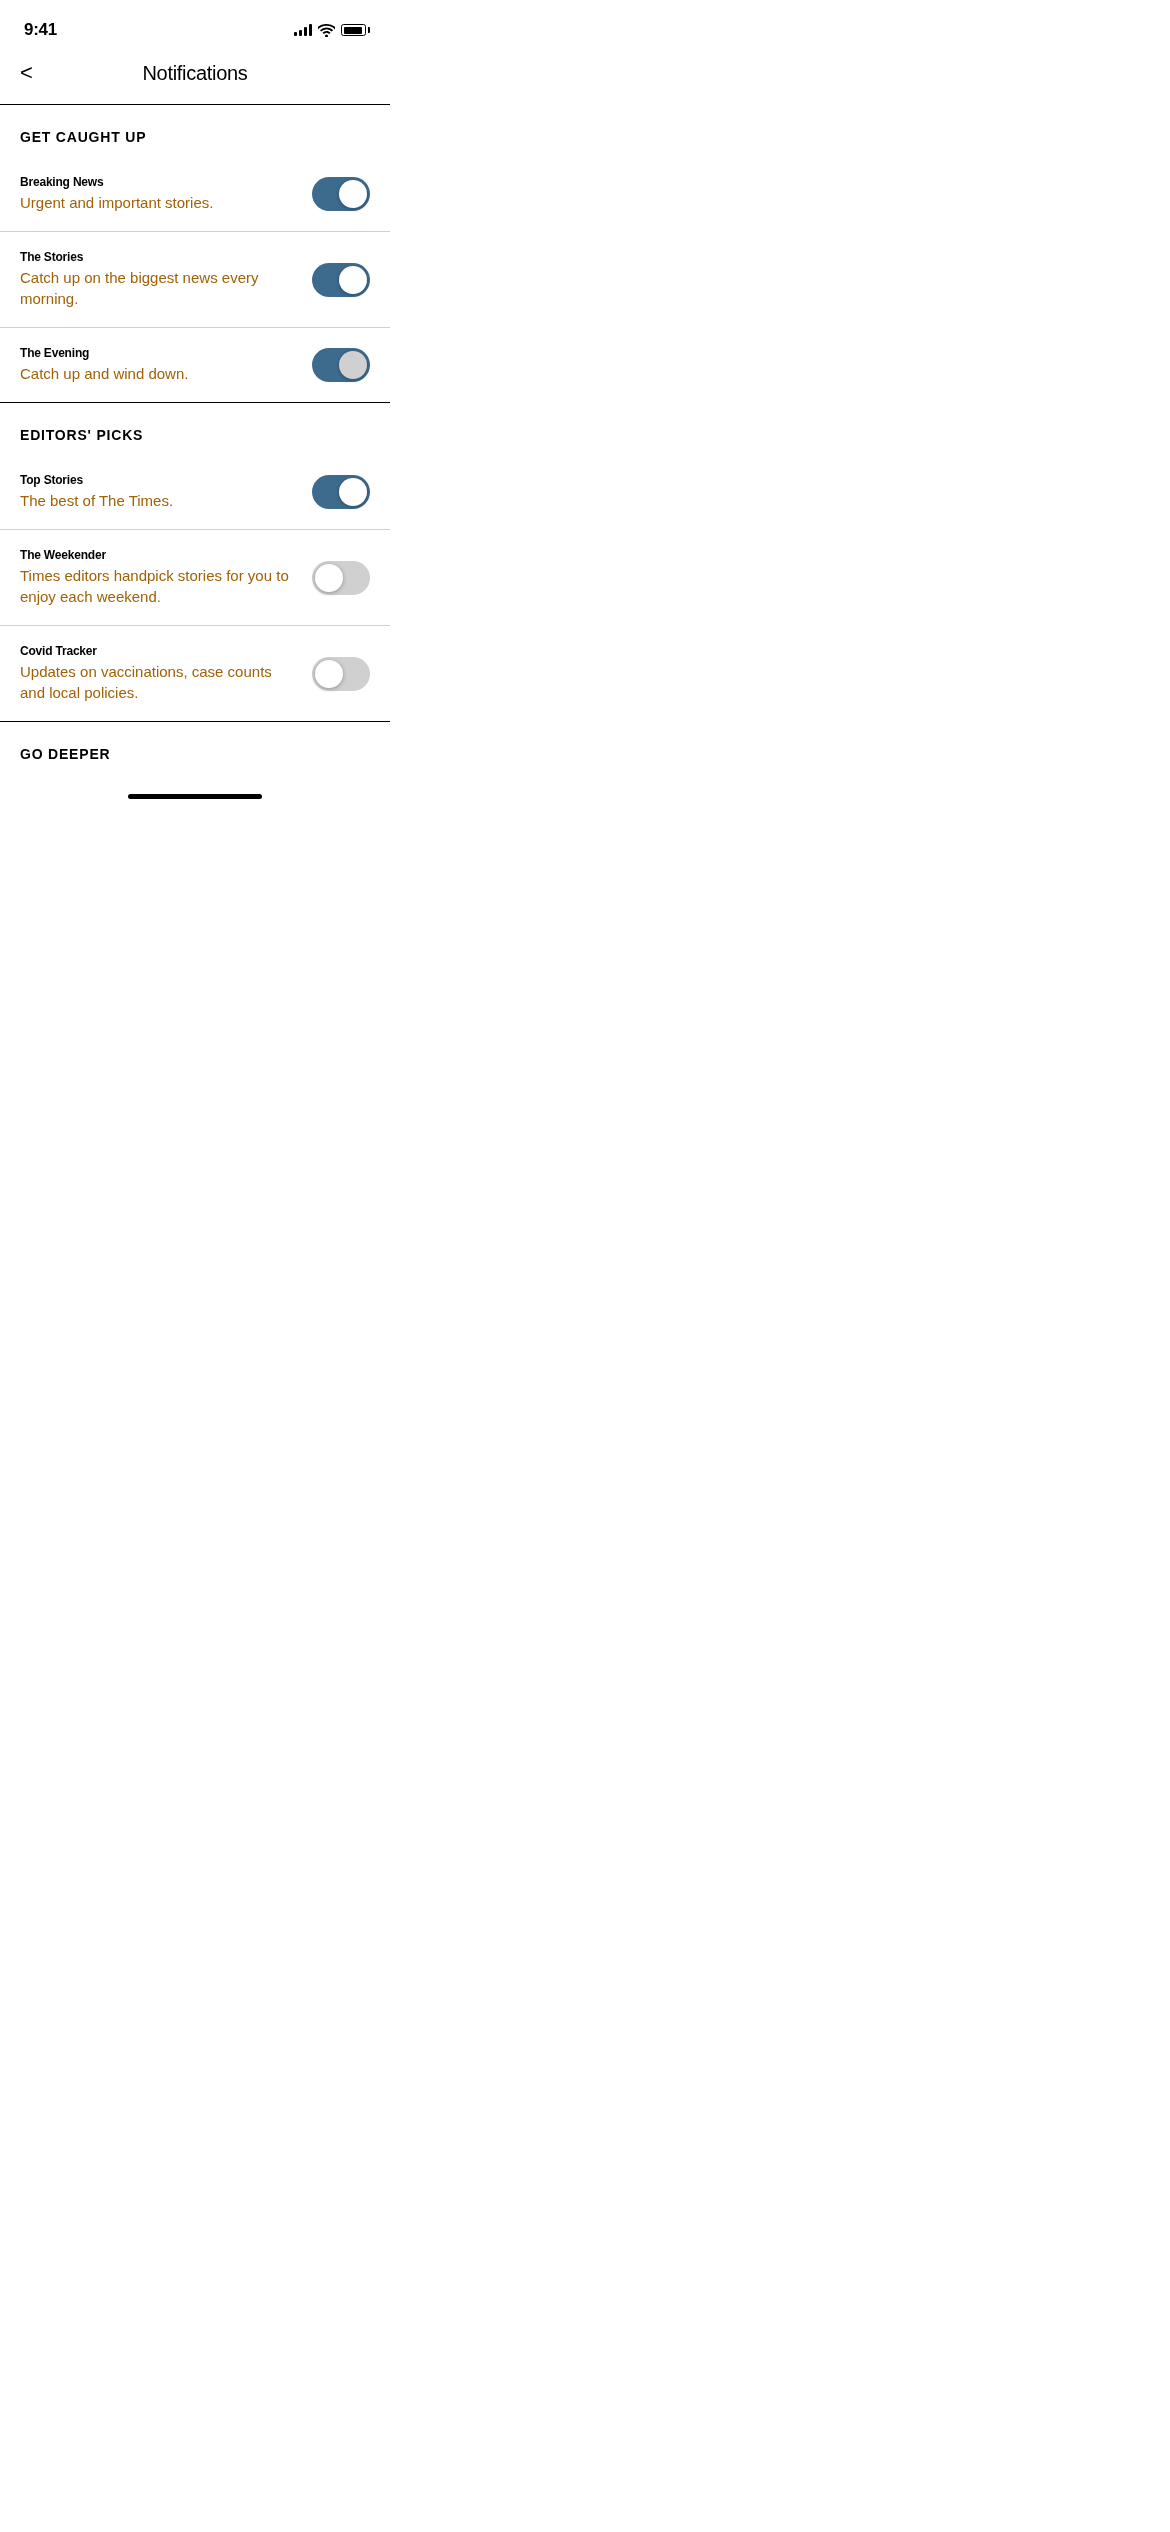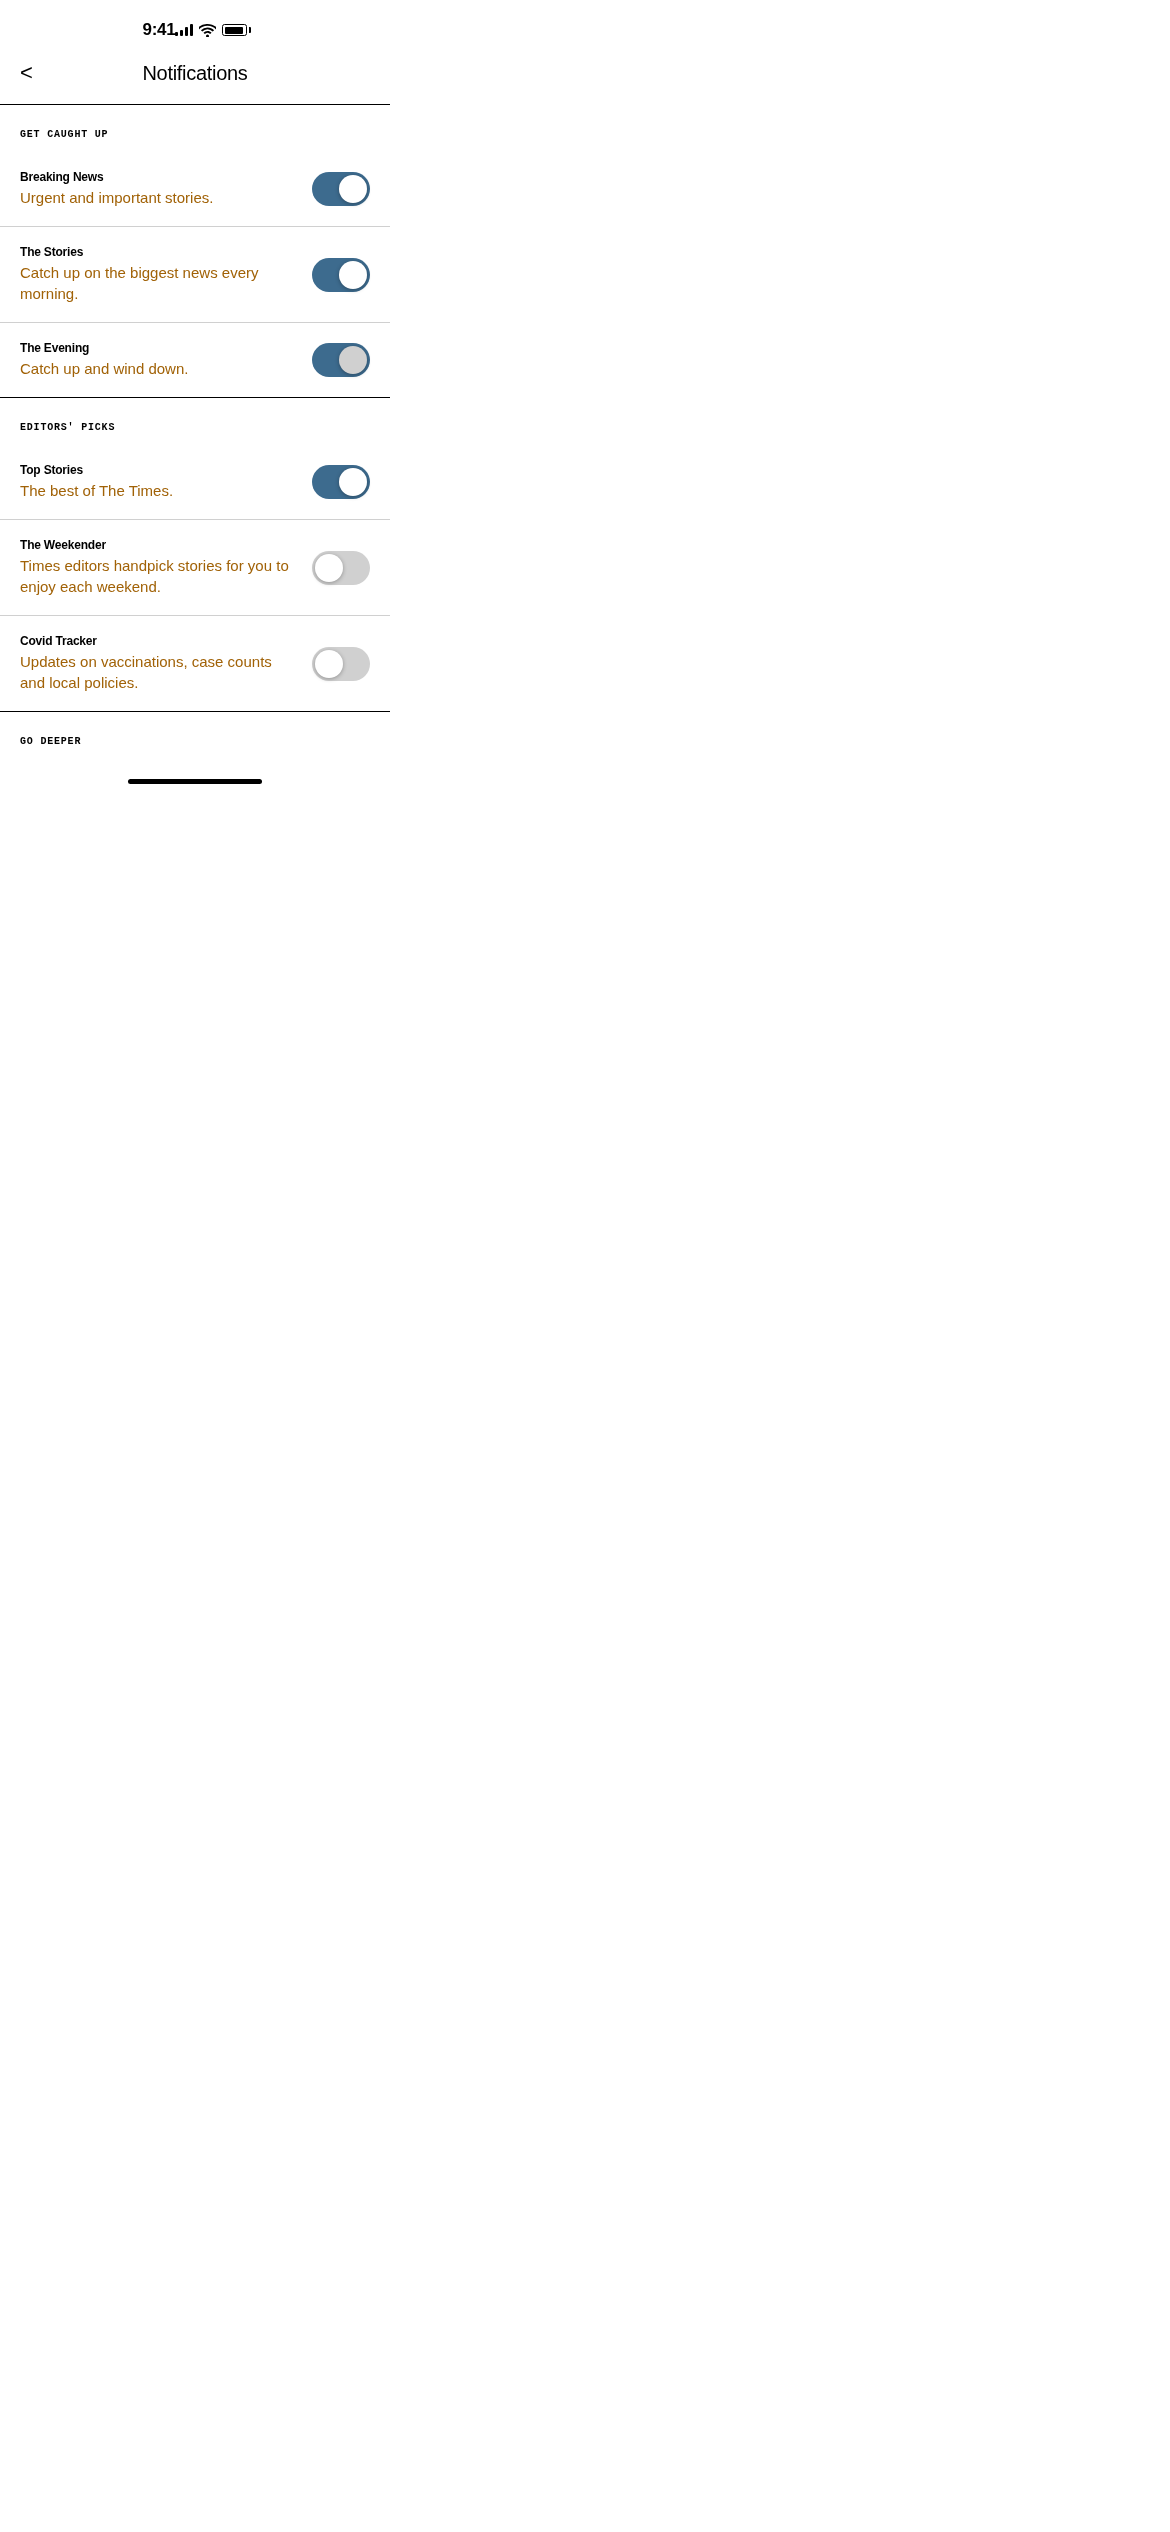--- a/index.html
+++ b/index.html
@@ -13,21 +13,21 @@
       background: #ffffff;
       font-family: -apple-system, "Helvetica Neue", Arial, sans-serif;
       width: 390px;
       min-height: 844px;
       overflow-x: hidden;
     }
 
     
     .status-bar {
       display: flex;
-      justify-content: center;
+      justify-content: space-between;
       align-items: center;
       padding: 16px 24px 6px;
       height: 50px;
     }
 
     .status-time {
       font-size: 17px;
       font-weight: 600;
       letter-spacing: -0.3px;
     }
@@ -116,25 +116,24 @@
 
     .divider-light {
       height: 1px;
       background: #d0d0d0;
       margin: 0;
     }
 
     
     .section-header {
       padding: 24px 20px 12px;
-      font-size: 10px;
+      font-size: 14px;
       font-weight: 700;
       letter-spacing: 0.8px;
       color: #000;
-      font-family: Liberation Mono, monospace;
     }
 
     
     .notification-item {
       display: flex;
       align-items: center;
       justify-content: space-between;
       padding: 18px 20px;
     }
 

